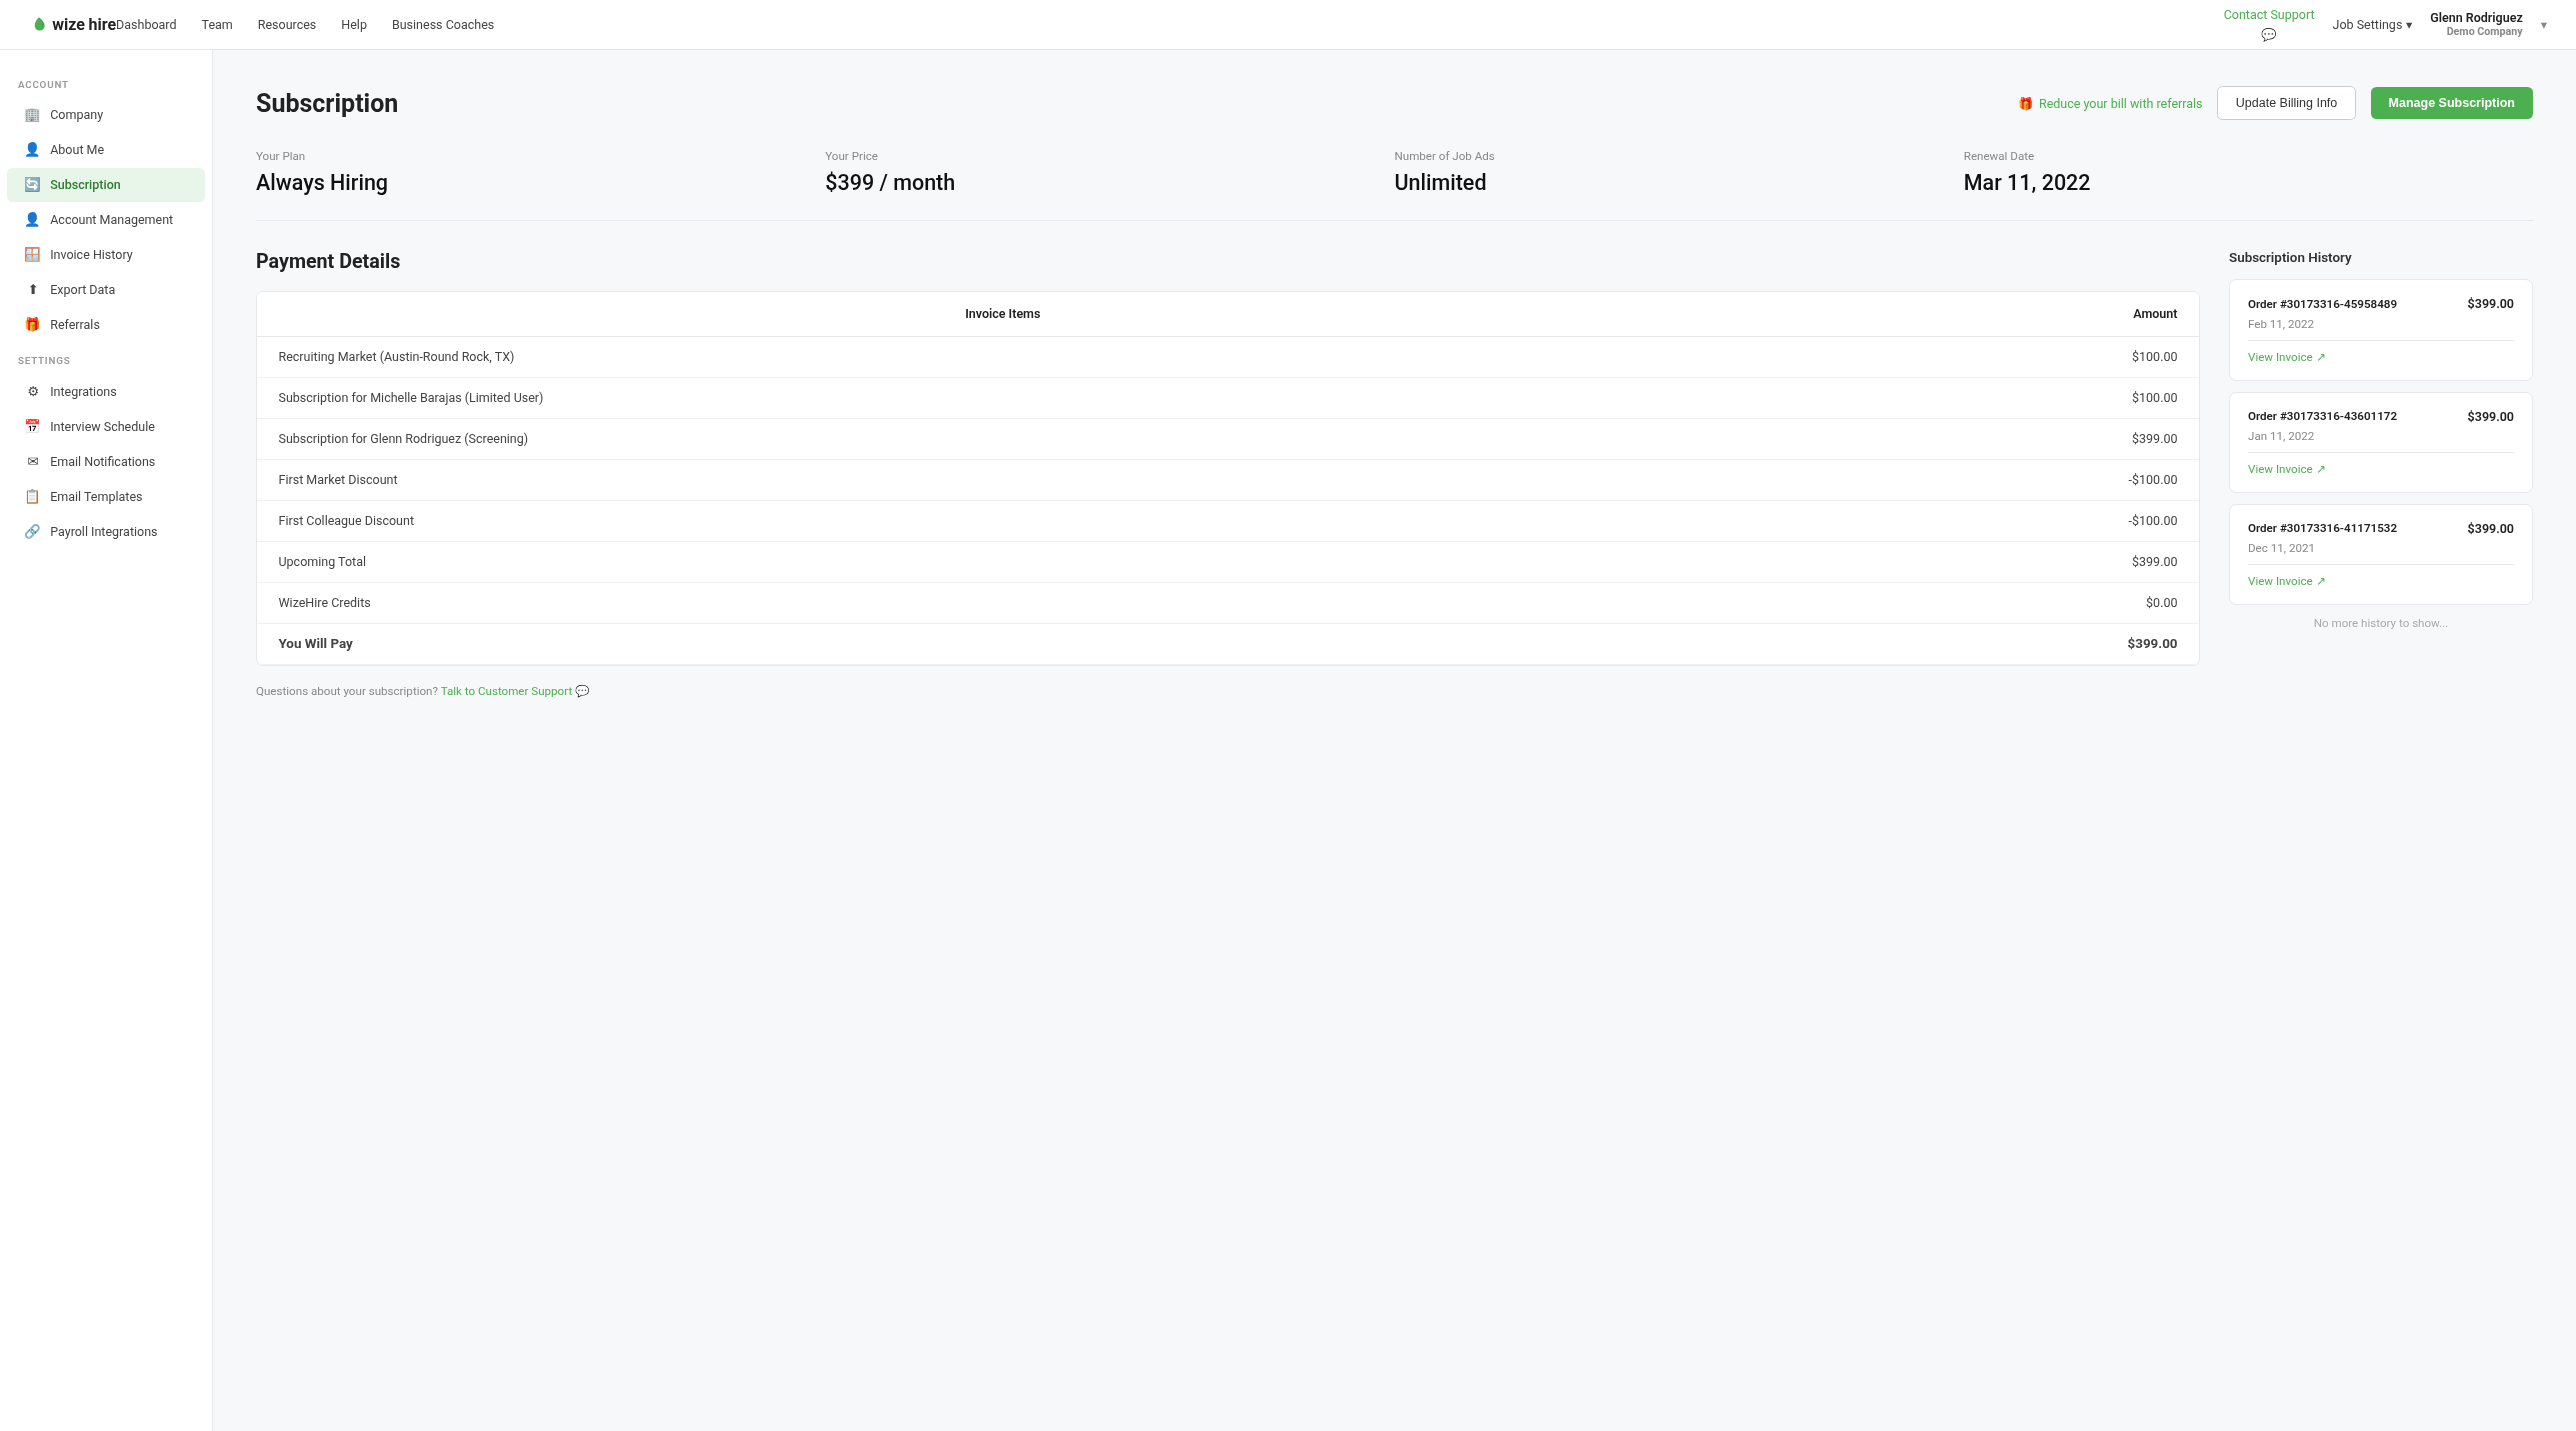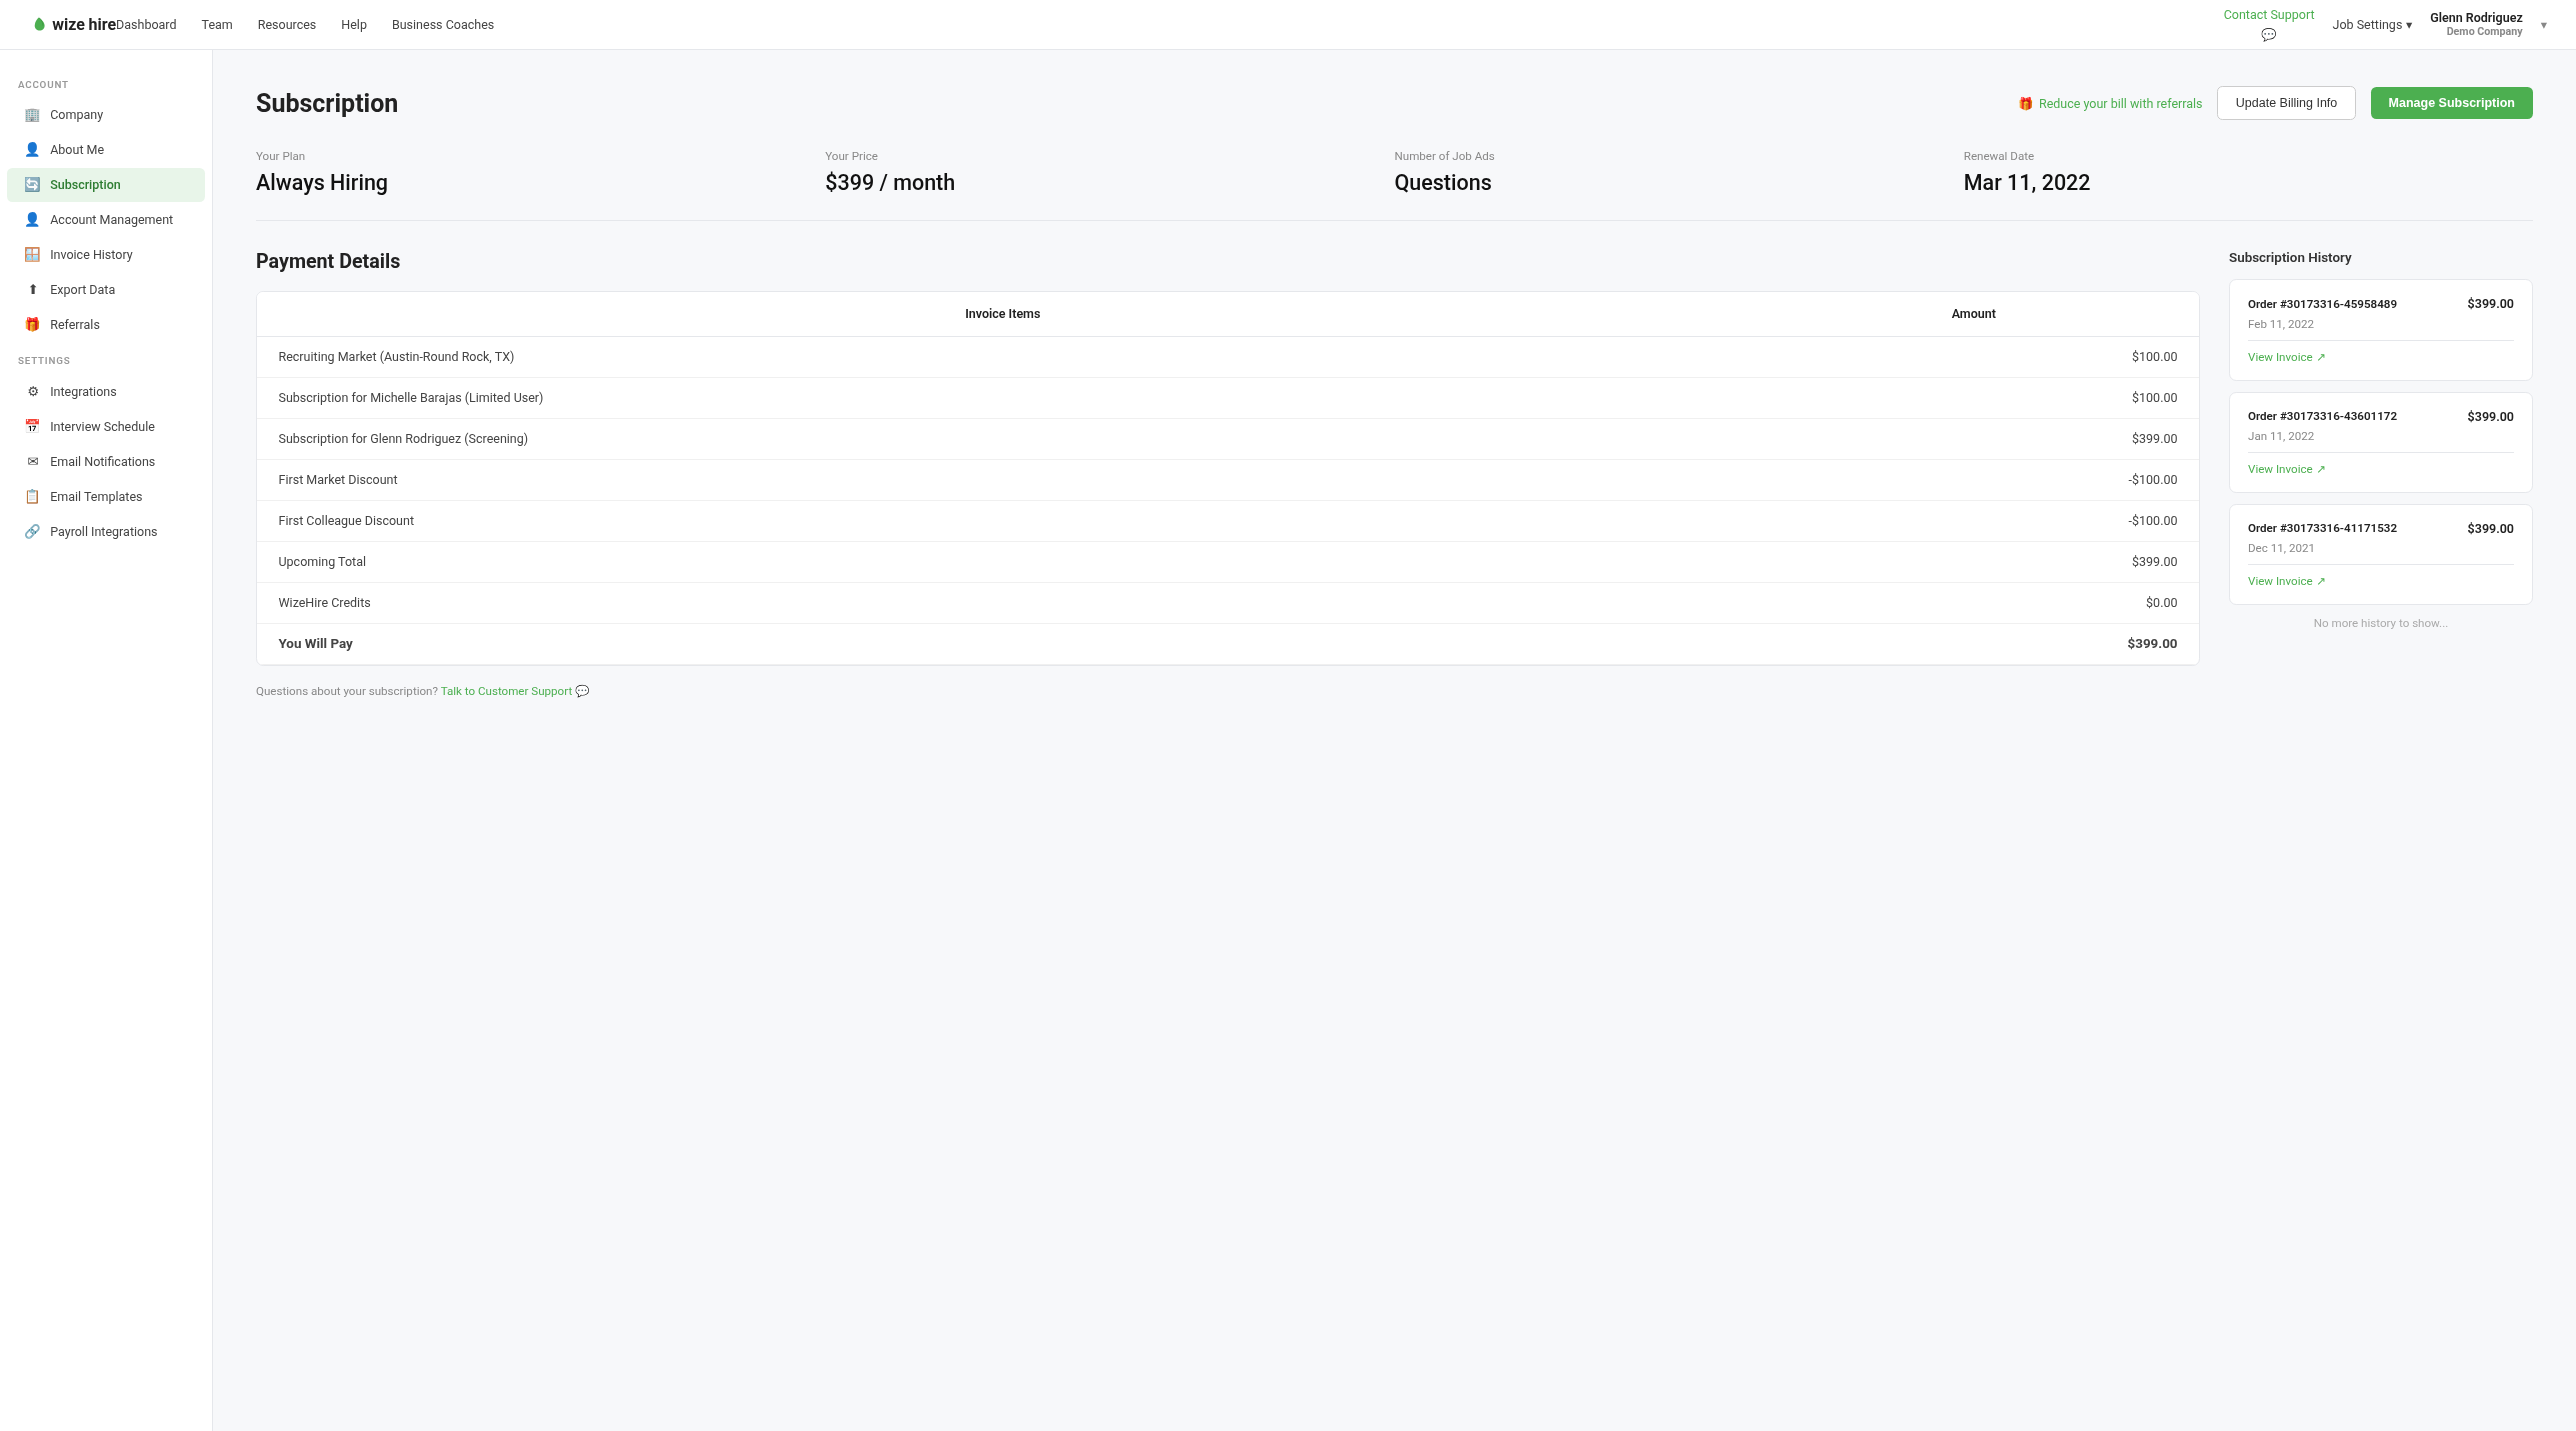--- a/index.html
+++ b/index.html
@@ -73,21 +73,21 @@
     .content-area { flex: 1; }
     .section-title { font-size: 19.7px; font-weight: 700; margin-bottom: 18px; }
     .payment-card {
       background: #fff; border: 0.9px solid #e5e7eb; border-radius: 7.2px; overflow: hidden;
     }
     .invoice-table { width: 100%; border-collapse: collapse; }
     .invoice-table thead tr th {
       padding: 14.3px 21.5px; text-align: center; font-size: 12.5px; font-weight: 600;
       border-bottom: 0.9px solid #e5e7eb; background: #fff;
     }
-    .invoice-table thead tr th:last-child { text-align: center; }
+    .invoice-table thead tr th:last-child { text-align: right; }
     .invoice-table tbody tr td {
       padding: 12.5px 21.5px; font-size: 12.5px; color: #444; border-bottom: 0.9px solid #f0f0f0;
     }
     .invoice-table tbody tr td:last-child { text-align: right; }
     .invoice-table tbody tr.dashed-top td { border-top: 1.3px dashed #ddd; }
     .invoice-table tbody tr.total-row td { font-weight: 700; font-size: 13.4px; border-top: 1.3px dashed #ddd; }
     .amount-green { color: #4caf50; }
     .footer-note { margin-top: 18px; font-size: 11.6px; color: #888; }
     .footer-note a { color: #4caf50; cursor: pointer; text-decoration: none; }
 
@@ -212,21 +212,21 @@
       <div class="plan-col">
         <div class="plan-label">Your Plan</div>
         <div class="plan-value">Always Hiring</div>
       </div>
       <div class="plan-col">
         <div class="plan-label">Your Price</div>
         <div class="plan-value">$399 / month</div>
       </div>
       <div class="plan-col">
         <div class="plan-label">Number of Job Ads</div>
-        <div class="plan-value">Questions</div>
+        <div class="plan-value">Unlimited</div>
       </div>
       <div class="plan-col">
         <div class="plan-label">Renewal Date</div>
         <div class="plan-value">Mar 11, 2022</div>
       </div>
     </div>
 
     <div class="main-inner">
 
       <div class="content-area">

